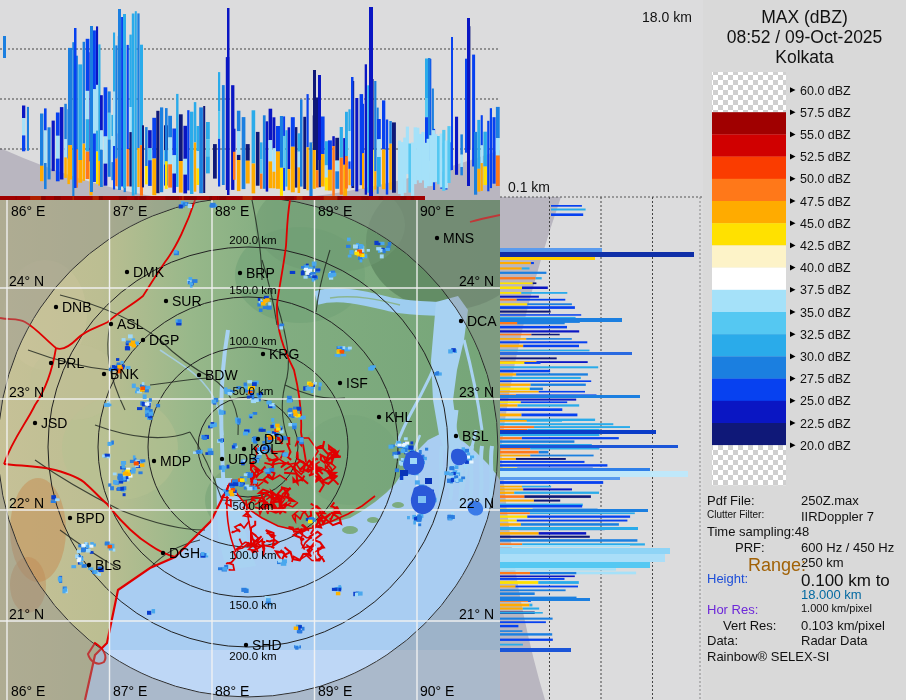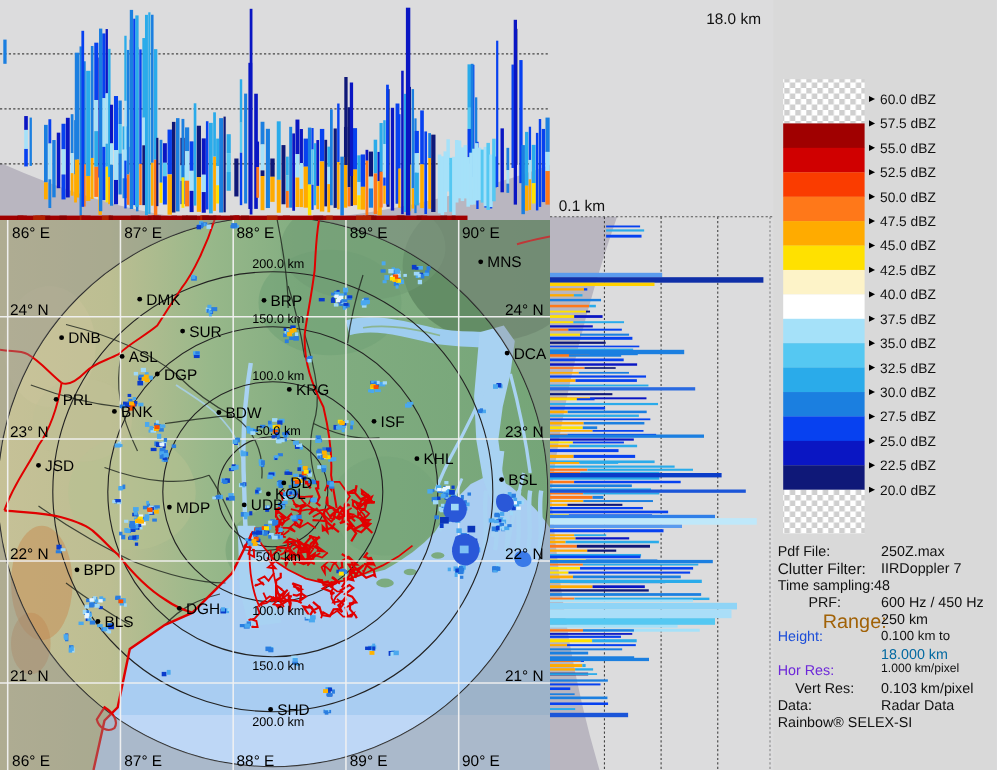--- a/index.html
+++ b/index.html
@@ -1573,20 +1573,21 @@
       <rect x="0" y="527" width="138" height="3" fill="#2aabea"></rect>
       <rect x="0" y="548" width="170" height="6" fill="#8fd4f6"></rect>
       <rect x="0" y="554" width="165" height="8" fill="#aadef8"></rect>
       <rect x="0" y="562" width="150" height="6" fill="#55c8f2"></rect>
       <rect x="0" y="598" width="90" height="3" fill="#1b7fe0"></rect>
       <rect x="0" y="648" width="71" height="4" fill="#1b55d8"></rect>
     </svg>
 <div style="position:absolute;left:642px;top:9px;font-size:14px;color:#111">18.0 km</div>
     <div style="position:absolute;left:508px;top:179px;font-size:14px;color:#111">0.1 km</div>
 <div style="position:absolute;left:703px;top:0;width:203px;height:700px;background:#d9d9d9"></div>
+    <div style="position:absolute;left:703px;top:7px;width:203px;text-align:center;font-size:17.5px;line-height:20px;color:#111">MAX (dBZ)<br>08:52 / 09-Oct-2025<br>Kolkata</div>
     <svg width="203" height="700" viewBox="0 0 203 700" style="position:absolute;left:703px;top:0" font-family="Liberation Sans, sans-serif">
       <defs>
         <pattern id="chk" width="10" height="10" patternUnits="userSpaceOnUse">
           <rect width="10" height="10" fill="#ffffff"></rect>
           <rect width="5" height="5" fill="#cfcfcf"></rect>
           <rect x="5" y="5" width="5" height="5" fill="#cfcfcf"></rect>
         </pattern>
       </defs>
       <rect x="9" y="72" width="74" height="40.2" fill="url(#chk)"></rect>
       <rect x="9" y="112.2" width="74" height="22.4" fill="#a00000"></rect>
@@ -1635,29 +1636,29 @@
       <text x="97" y="383.1" font-size="12.5" fill="#111">27.5 dBZ</text>
       <path d="M87,398.0 L92.5,400.8 L87,403.6 Z" fill="#000"></path>
       <text x="97" y="405.3" font-size="12.5" fill="#111">25.0 dBZ</text>
       <path d="M87,420.2 L92.5,423.0 L87,425.8 Z" fill="#000"></path>
       <text x="97" y="427.5" font-size="12.5" fill="#111">22.5 dBZ</text>
       <path d="M87,442.4 L92.5,445.2 L87,448.0 Z" fill="#000"></path>
       <text x="97" y="449.7" font-size="12.5" fill="#111">20.0 dBZ</text>
     </svg>
     <div style="position:absolute;left:707px;top:493px;font-size:13px;color:#111;white-space:nowrap">Pdf File:</div>
     <div style="position:absolute;left:801px;top:493px;font-size:13px;color:#111;white-space:nowrap">250Z.max</div>
-    <div style="position:absolute;left:707px;top:508.6px;font-size:14px;color:#111;white-space:nowrap">Clutter Filter:</div>
+    <div style="position:absolute;left:707px;top:508.6px;font-size:10px;color:#111;white-space:nowrap">Clutter Filter:</div>
     <div style="position:absolute;left:801px;top:508.6px;font-size:13px;color:#111;white-space:nowrap">IIRDoppler 7</div>
     <div style="position:absolute;left:707px;top:524.2px;font-size:13px;color:#111;white-space:nowrap">Time sampling:48</div>
     <div style="position:absolute;left:735px;top:539.8000000000001px;font-size:13px;color:#111;white-space:nowrap">PRF:</div>
     <div style="position:absolute;left:801px;top:539.8000000000001px;font-size:13px;color:#111;white-space:nowrap">600 Hz / 450 Hz</div>
     <div style="position:absolute;left:748px;top:555.4000000000001px;font-size:18px;color:#a16207;white-space:nowrap">Range:</div>
     <div style="position:absolute;left:801px;top:555.4000000000001px;font-size:13px;color:#111;white-space:nowrap">250 km</div>
     <div style="position:absolute;left:707px;top:571.0000000000001px;font-size:13px;color:#1d4ed8;white-space:nowrap">Height:</div>
-    <div style="position:absolute;left:801px;top:571.0000000000001px;font-size:12px;color:#111;white-space:nowrap">0.100 km to</div>
+    <div style="position:absolute;left:801px;top:571.0000000000001px;font-size:17px;color:#111;white-space:nowrap">0.100 km to</div>
     <div style="position:absolute;left:801px;top:586.6000000000001px;font-size:13px;color:#0369a1;white-space:nowrap">18.000 km</div>
     <div style="position:absolute;left:707px;top:602.2000000000002px;font-size:13px;color:#6d28d9;white-space:nowrap">Hor Res:</div>
     <div style="position:absolute;left:801px;top:602.2000000000002px;font-size:11px;color:#111;white-space:nowrap">1.000 km/pixel</div>
     <div style="position:absolute;left:723px;top:617.8000000000002px;font-size:13px;color:#111;white-space:nowrap">Vert Res:</div>
     <div style="position:absolute;left:801px;top:617.8000000000002px;font-size:13px;color:#111;white-space:nowrap">0.103 km/pixel</div>
     <div style="position:absolute;left:707px;top:633.4000000000002px;font-size:13px;color:#111;white-space:nowrap">Data:</div>
     <div style="position:absolute;left:801px;top:633.4000000000002px;font-size:13px;color:#111;white-space:nowrap">Radar Data</div>
     <div style="position:absolute;left:707px;top:649.0000000000002px;font-size:13px;color:#111;white-space:nowrap">Rainbow® SELEX-SI</div>
 </div>
 </body></html>

